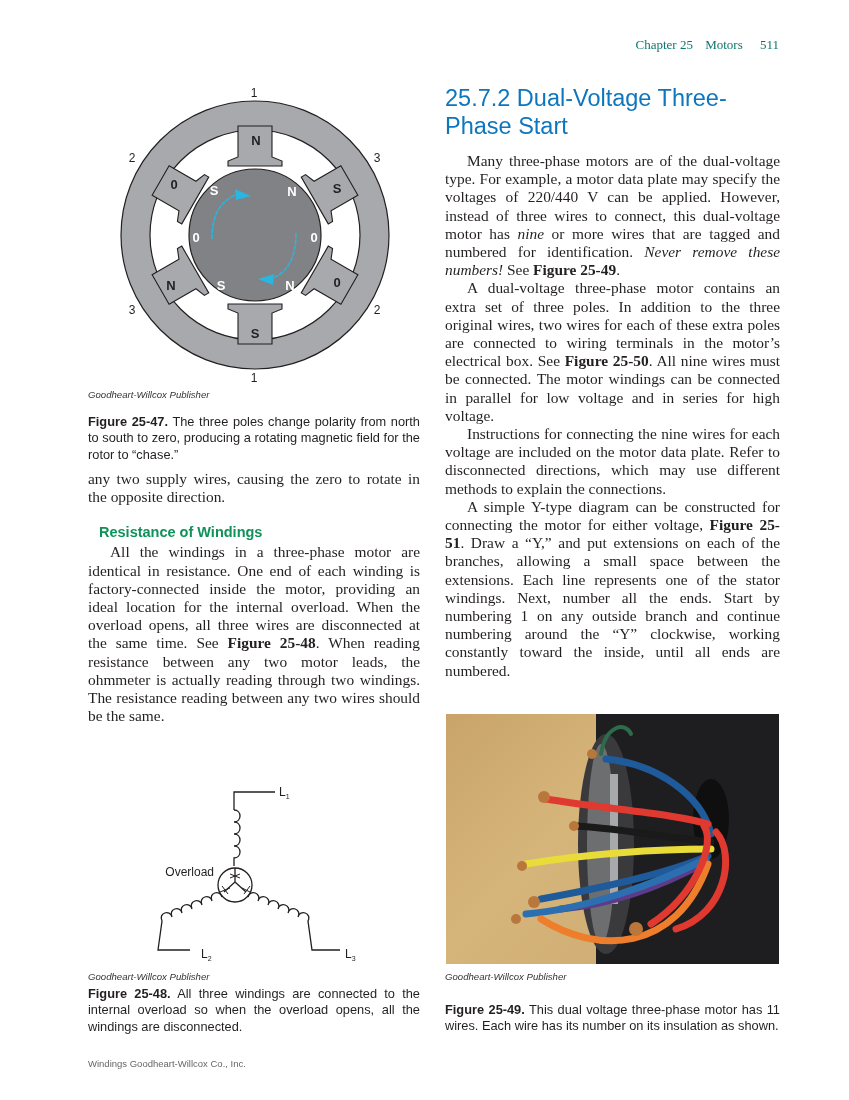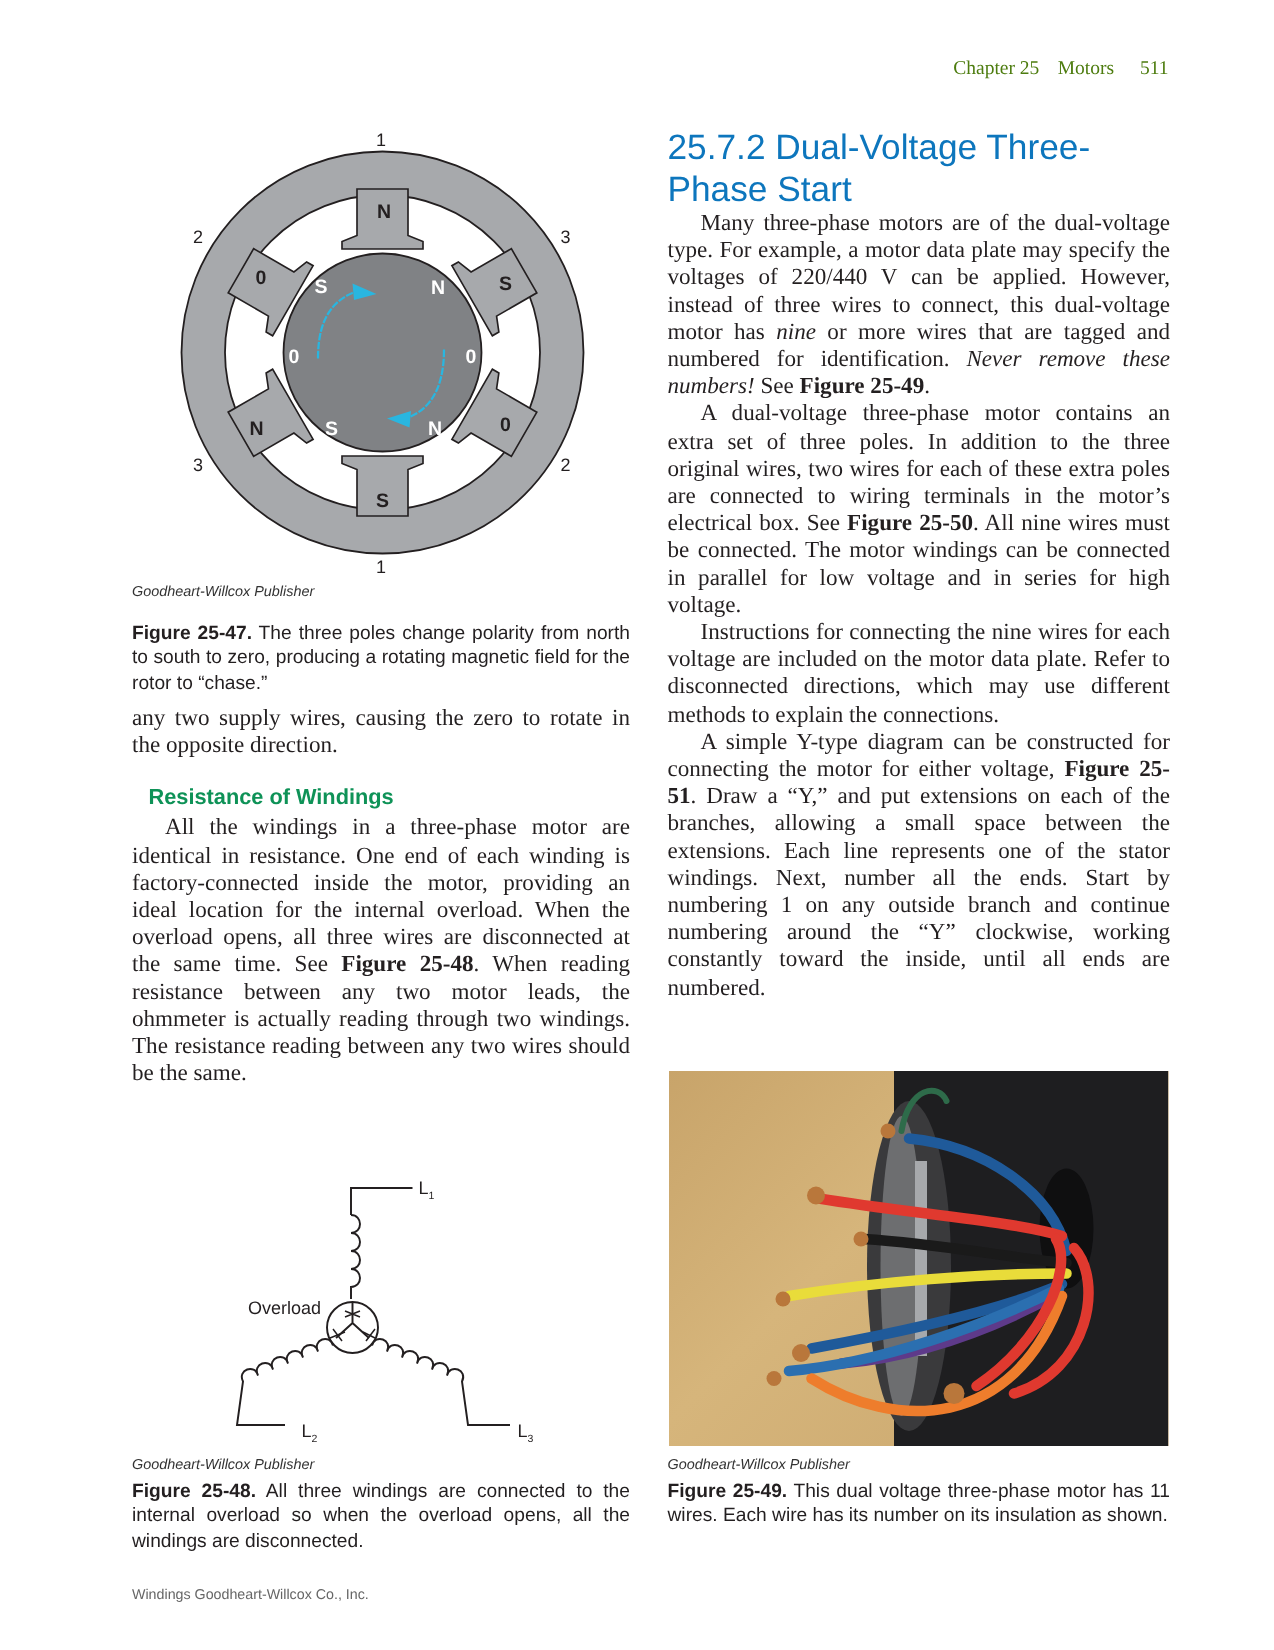--- a/index.html
+++ b/index.html
@@ -1,19 +1,19 @@
 <!DOCTYPE html>
 <html><head>
 <meta charset="utf-8">
 <style>
   html, body { margin:0; padding:0; background:#ffffff; }
   body { width:849px; height:1100px; position:relative; overflow:hidden; color:#231f20; }
   .serif { font-family: "Liberation Serif", "DejaVu Serif", serif; }
   .sans { font-family: "Liberation Sans", "DejaVu Sans", sans-serif; }
-  .running-head { position:absolute; top:37px; right:70px; font-size:13px; color:#4d7c0f; }
+  .running-head { position:absolute; top:37px; right:70px; font-size:13px; color:#0f766e; }
   .running-head span { margin-left:9px; }
   .col { position:absolute; }
   .left { left:88px; width:332px; }
   .right { left:445px; width:335px; }
   p.body { margin:0; font-size:15.4px; line-height:18.2px; text-align:justify; text-indent:22px; }
   p.noindent { text-indent:0; }
   .credit { font-size:9.6px; font-style:italic; text-align:left; color:#333; }
   .caption { font-size:12.8px; line-height:16.3px; text-align:justify; margin:0; }
   .caption b { font-weight:bold; }
   .section-title { margin:0; font-size:23.5px; line-height:28px; color:#0d76bd; font-weight:normal; }
@@ -120,21 +120,21 @@
     <text x="205" y="180" font-size="12" fill="#231f20"><tspan>L</tspan><tspan font-size="7" dy="3">3</tspan></text>
   </svg>
 </div>
 <div class="col left sans" style="top:971px;">
   <div class="credit">Goodheart-Willcox Publisher</div>
   <p class="caption" style="margin-top:4px;"><b>Figure 25-48.</b><span> All three windings are connected to the internal overload so when the overload opens, all the windings are disconnected.</span></p>
 </div>
 
 <div class="col right" style="top:84px;">
   <h2 class="section-title sans" style="width:300px;">25.7.2 Dual-Voltage Three-Phase Start</h2>
-  <div class="serif" style="">
+  <div class="serif" style="margin-top:12px;">
     <p class="body"><span>Many three-phase motors are of the dual-voltage type. For example, a motor data plate may specify the voltages of 220/440 V can be applied. However, instead of three wires to connect, this dual-voltage motor has </span><i>nine</i><span> or more wires that are tagged and numbered for identification. </span><i>Never remove these numbers!</i><span> See </span><b>Figure 25-49</b><span>.</span></p>
     <p class="body"><span>A dual-voltage three-phase motor contains an extra set of three poles. In addition to the three original wires, two wires for each of these extra poles are connected to wiring terminals in the motor’s electrical box. See </span><b>Figure 25-50</b><span>. All nine wires must be connected. The motor windings can be connected in parallel for low voltage and in series for high voltage.</span></p>
     <p class="body">Instructions for connecting the nine wires for each voltage are included on the motor data plate. Refer to disconnected directions, which may use different methods to explain the connections.</p>
     <p class="body"><span>A simple Y-type diagram can be constructed for connecting the motor for either voltage, </span><b>Figure 25-51</b><span>. Draw a “Y,” and put extensions on each of the branches, allowing a small space between the extensions. Each line represents one of the stator windings. Next, number all the ends. Start by numbering 1 on any outside branch and continue numbering around the “Y” clockwise, working constantly toward the inside, until all ends are numbered.</span></p>
   </div>
 </div>
 
 <div style="position:absolute; left:446px; top:714px; width:333px; height:250px; overflow:hidden; background:linear-gradient(135deg,#c8a46a 0%,#d6b57b 40%,#c9a66d 100%);">
   <svg width="333" height="250" viewBox="0 0 333 250">
 
@@ -163,16 +163,16 @@
         <circle cx="128" cy="112" r="5"></circle>
       <circle cx="76" cy="152" r="5"></circle>
         <circle cx="88" cy="188" r="6"></circle>
         <circle cx="70" cy="205" r="5"></circle>
       <circle cx="190" cy="215" r="7"></circle>
     </g>
   </svg>
 </div>
 <div class="col right sans" style="top:971px;">
   <div class="credit">Goodheart-Willcox Publisher</div>
-  <p class="caption" style="margin-top:4px;"><b>Figure 25-49.</b><span> This dual voltage three-phase motor has 11 wires. Each wire has its number on its insulation as shown.</span></p>
+  <p class="caption" style="margin-top:20px;"><b>Figure 25-49.</b><span> This dual voltage three-phase motor has 11 wires. Each wire has its number on its insulation as shown.</span></p>
 </div>
 
 <div class="footer sans">Windings Goodheart-Willcox Co., Inc.</div>
 
 </body></html>

